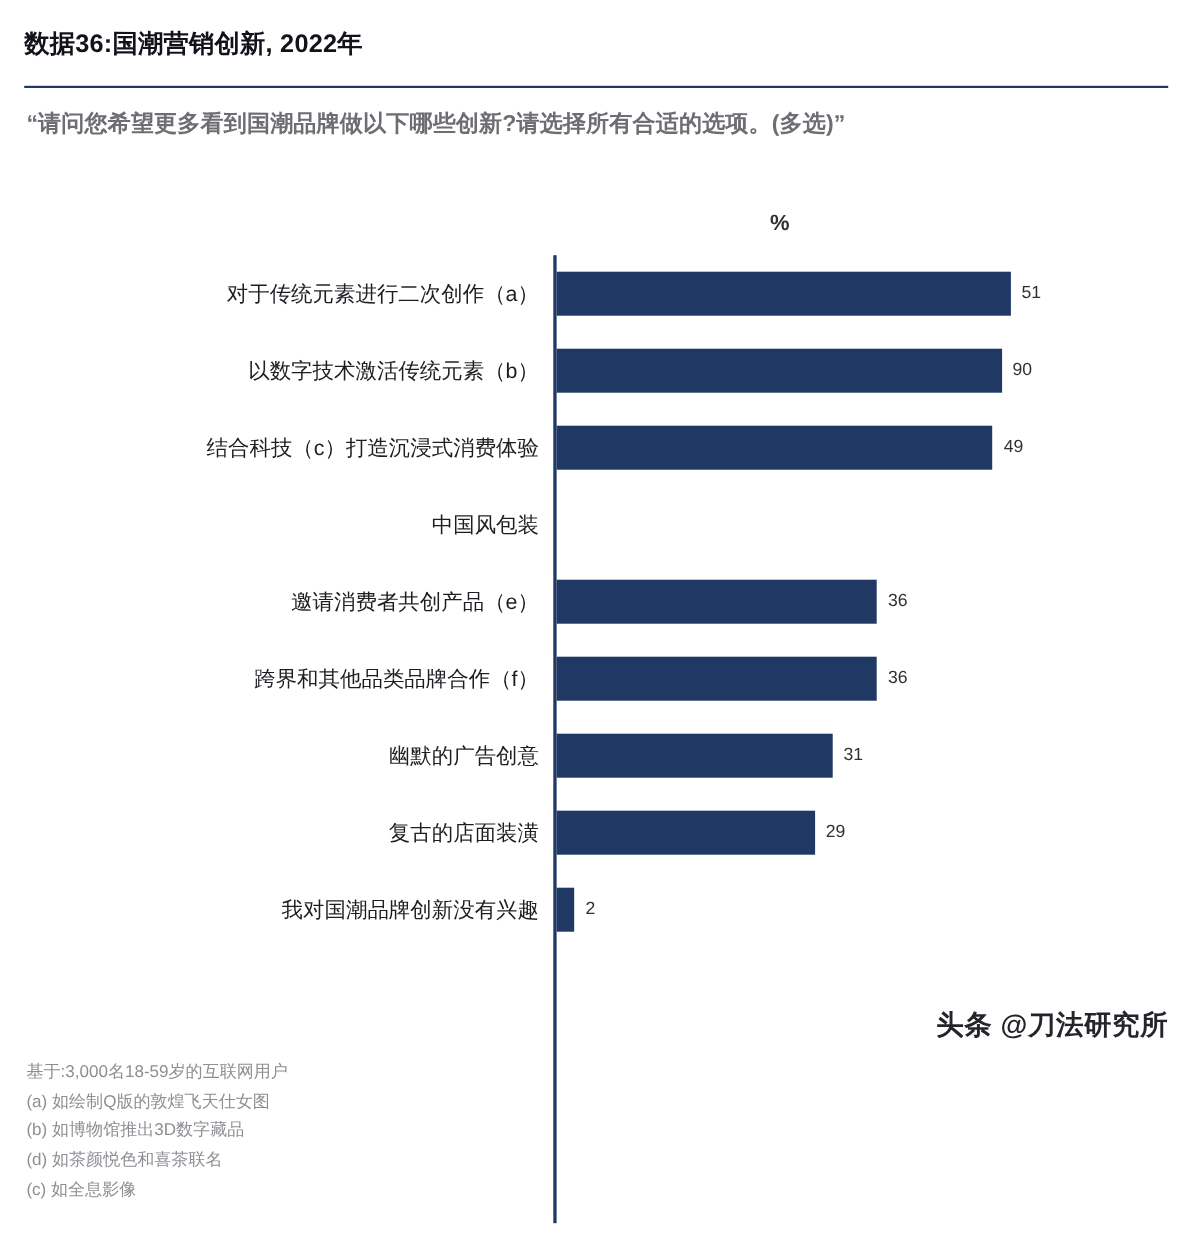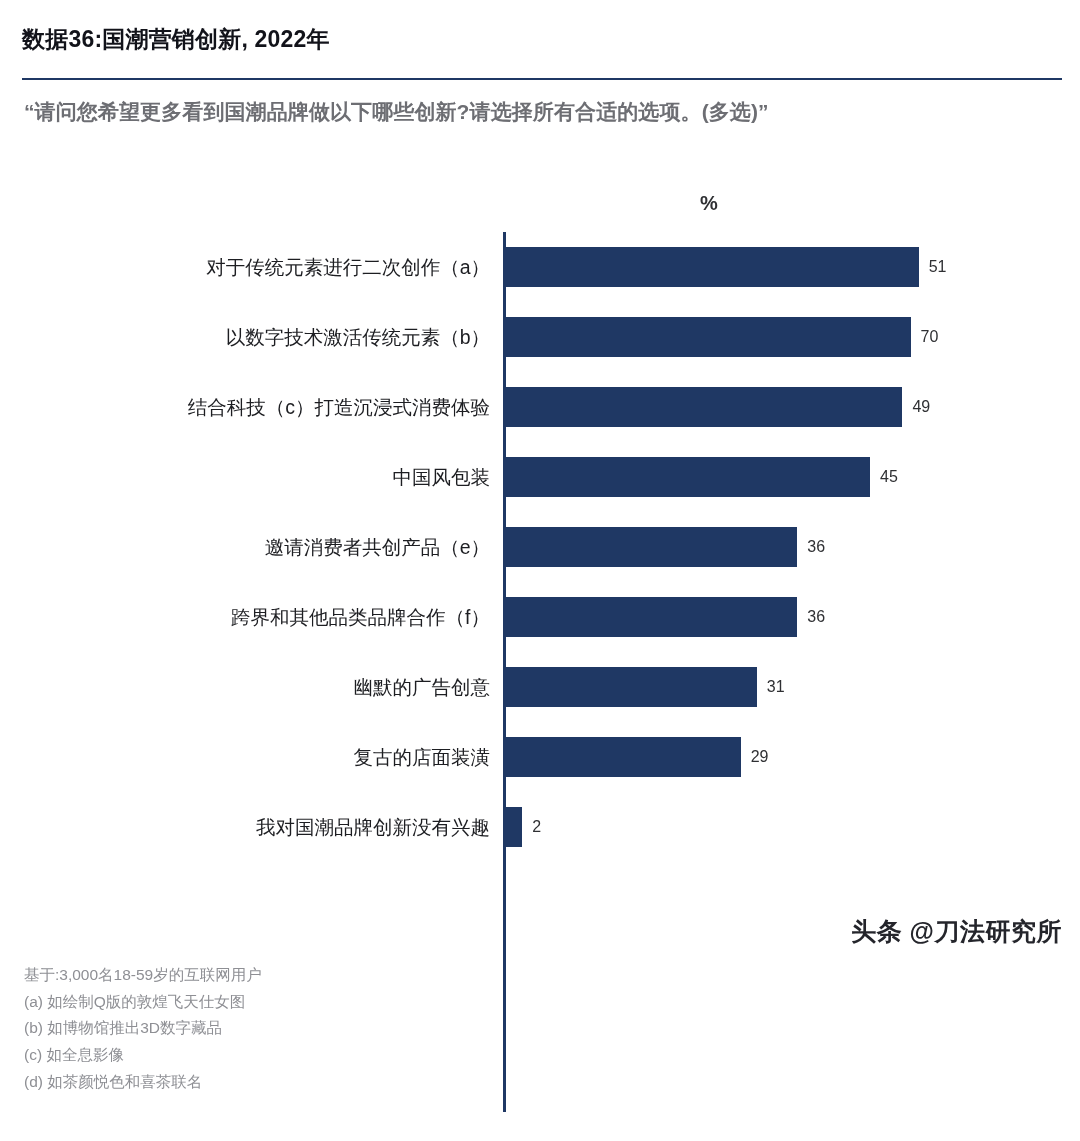--- a/index.html
+++ b/index.html
@@ -155,36 +155,32 @@
           <div class="cat">对于传统元素进行二次创作（a）</div>
           <div class="bar-wrap">
             <div class="bar" style="width: 412.636px; background: rgb(31, 56, 100);"></div>
             <div class="val">51</div>
           </div>
         </div>
         <div class="row">
           <div class="cat">以数字技术激活传统元素（b）</div>
           <div class="bar-wrap">
             <div class="bar" style="width: 404.545px; background: rgb(31, 56, 100);"></div>
-            <div class="val">70</div>
+            <div class="val">90</div>
           </div>
         </div>
         <div class="row">
           <div class="cat">结合科技（c）打造沉浸式消费体验</div>
           <div class="bar-wrap">
             <div class="bar" style="width: 396.455px; background: rgb(31, 56, 100);"></div>
             <div class="val">49</div>
           </div>
         </div>
         <div class="row">
           <div class="cat">中国风包装</div>
-          <div class="bar-wrap">
-            <div class="bar" style="width: 364.091px; background: rgb(31, 56, 100);"></div>
-            <div class="val">45</div>
-          </div>
         </div>
         <div class="row">
           <div class="cat">邀请消费者共创产品（e）</div>
           <div class="bar-wrap">
             <div class="bar" style="width: 291.273px; background: rgb(31, 56, 100);"></div>
             <div class="val">36</div>
           </div>
         </div>
         <div class="row">
           <div class="cat">跨界和其他品类品牌合作（f）</div>
@@ -214,22 +210,22 @@
             <div class="val">2</div>
           </div>
         </div>
       </div>
   </div>
 
   <div class="footnotes" id="footnotes">
       <div>基于:3,000名18-59岁的互联网用户</div>
       <div>(a) 如绘制Q版的敦煌飞天仕女图</div>
       <div>(b) 如博物馆推出3D数字藏品</div>
+      <div>(d) 如茶颜悦色和喜茶联名</div>
       <div>(c) 如全息影像</div>
-      <div>(d) 如茶颜悦色和喜茶联名</div>
     </div>
 
   <div class="watermark">
     <span>头条 @</span>
     <span>刀法研究所</span>
   </div>
 
 </div>
 
 </body></html>

